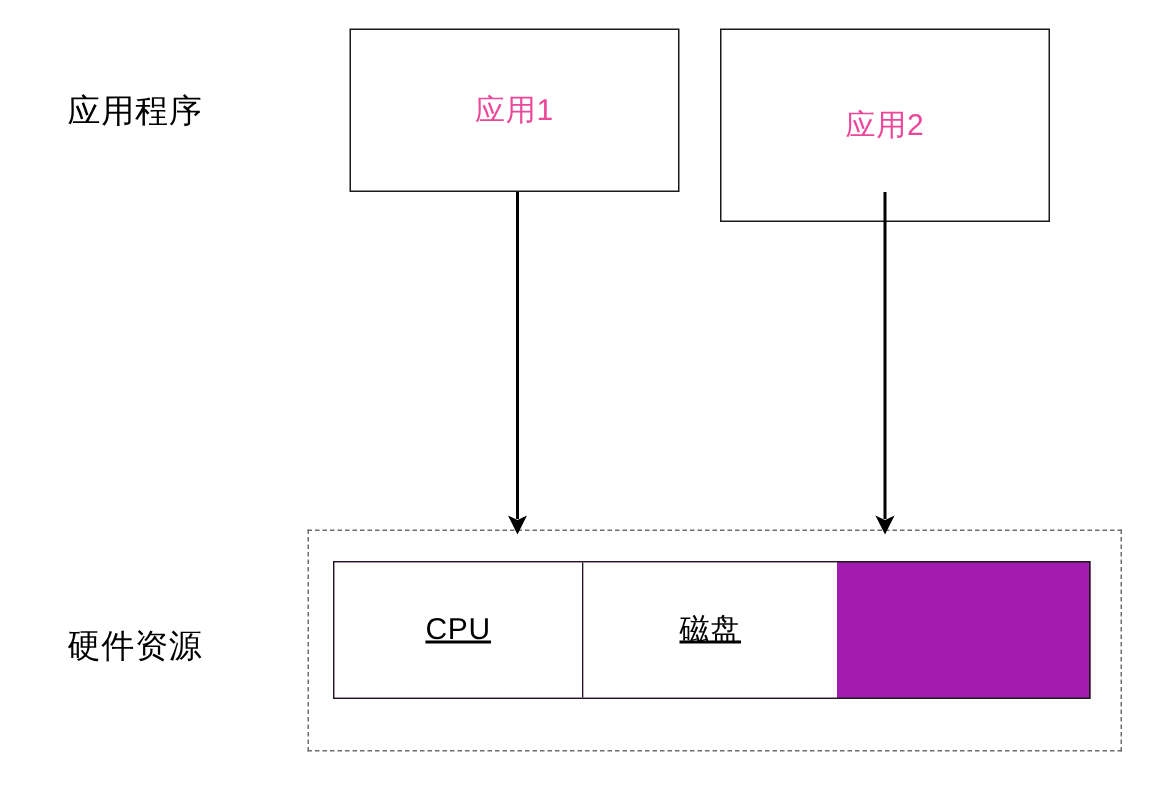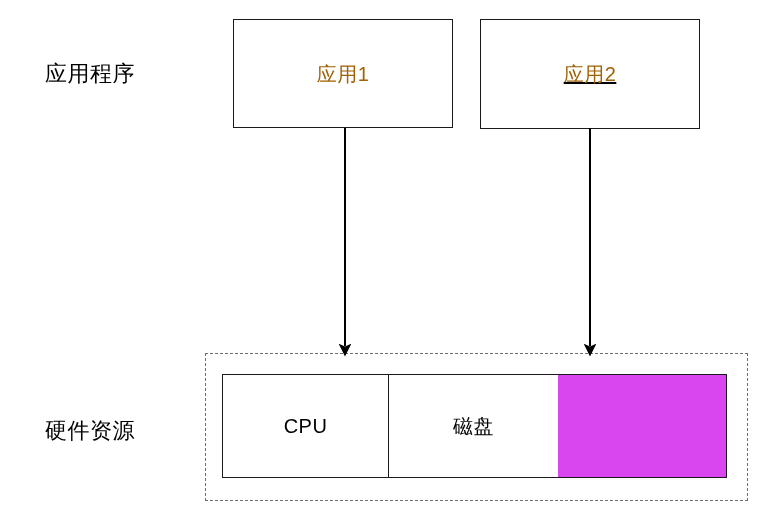--- a/index.html
+++ b/index.html
@@ -42,37 +42,36 @@
     position: absolute;
     box-sizing: border-box;
     border: 1.6px solid #1a1a1a;
     background: #ffffff;
     display: flex;
     align-items: center;
     justify-content: center;
   }
   .app-box-label {
     font-size: 20px;
-    color: #a16207;
+    color: #ec4899;
     line-height: 1;
     white-space: nowrap;
     letter-spacing: 0.5px;
   }
   #app-box-1 {
     left: 233px;
     top: 19px;
     width: 220px;
     height: 109px;
   }
   #app-box-2 {
     left: 480px;
     top: 19px;
     width: 220px;
-    height: 110px;
-    text-decoration: underline;
+    height: 129px;
   }
 
   
   #connector-layer {
     position: absolute;
     left: 0;
     top: 0;
     width: 776px;
     height: 526px;
     pointer-events: none;
@@ -90,24 +89,25 @@
     background: transparent;
   }
 
   
   #hardware-strip {
     position: absolute;
     box-sizing: border-box;
     left: 222px;
     top: 374px;
     width: 505px;
-    height: 104px;
+    height: 92px;
     border: 1.6px solid #1a1a1a;
-    background: #d946ef;
+    background: #a21caf;
     display: flex;
+    text-decoration: underline;
   }
   .hw-cell {
     box-sizing: border-box;
     display: flex;
     align-items: center;
     justify-content: center;
     border-right: 1.6px solid #1a1a1a;
     background: #ffffff;
   }
   .hw-cell:last-child {

